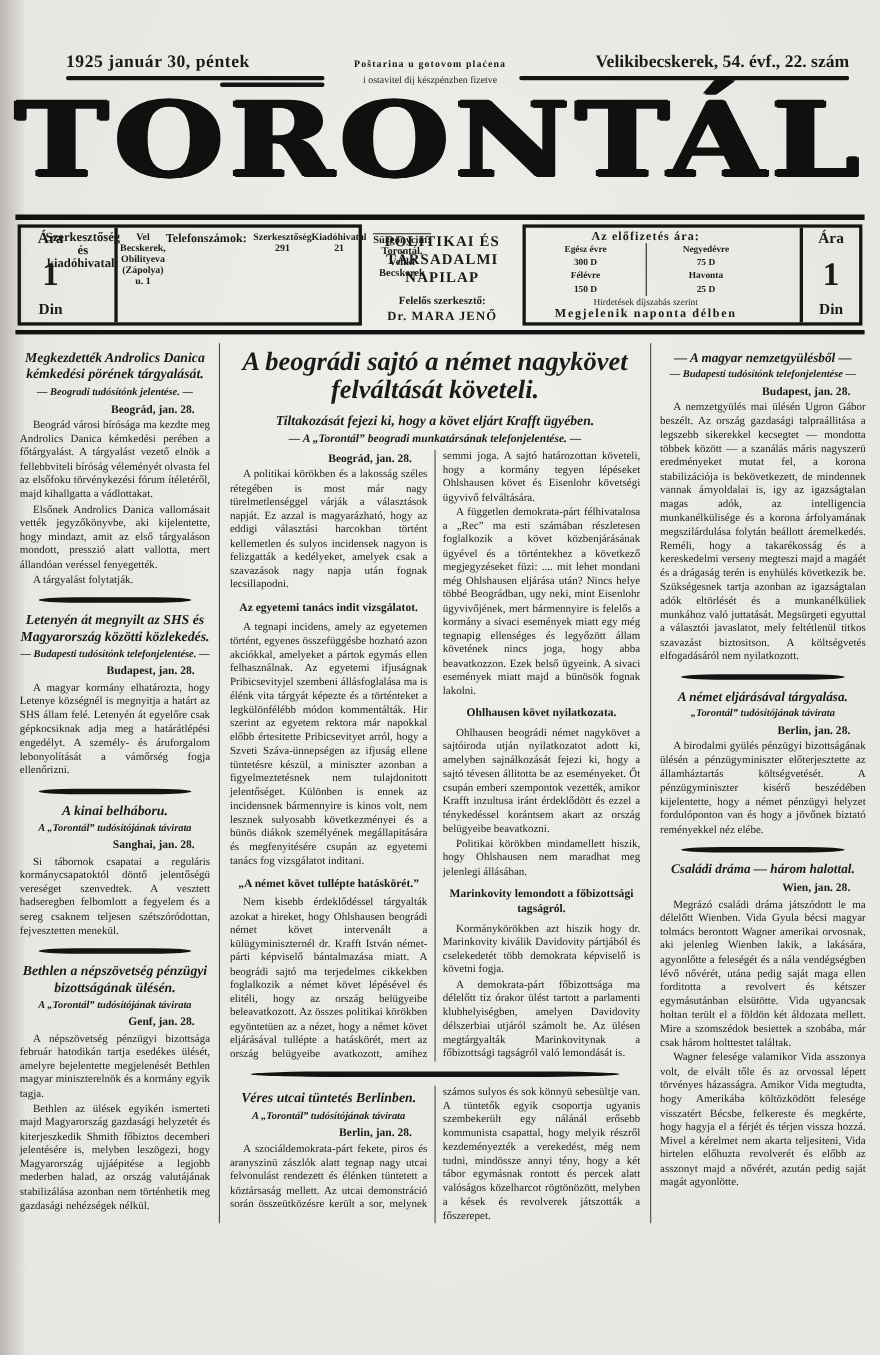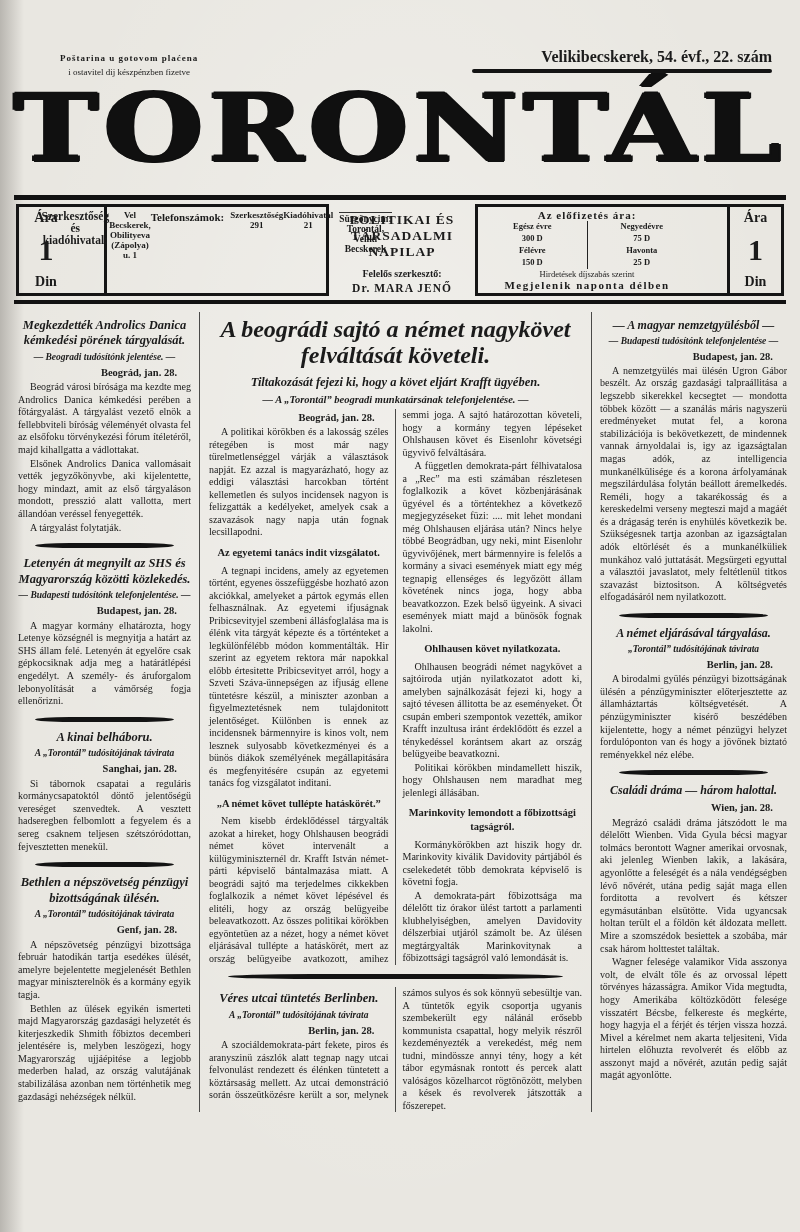--- a/index.html
+++ b/index.html
@@ -94,20 +94,25 @@
   .inhead { font-weight:bold; font-size:10.5px; text-align:center; margin:7px 0 5px; line-height:1.3; }
   .c4 .art-title { font-size:12px; }
   .c1 .art-title { font-size:12.5px; }
 </style>
 </head>
 <body>
 
 <div class="sheet">
 
   <div class="topstrip">
+    <div class="date-wrap">
+      <div class="date-line">1925 január 30, péntek</div>
+      <div class="bar b1"></div>
+      <div class="bar b2"></div>
+    </div>
     <div class="postage">
       <div class="p1">Poštarina u gotovom plaćena</div>
       <div class="p2">i ostavitel dij készpénzben fizetve</div>
     </div>
     <div class="issue-wrap">
       <div class="issue-line">Velikibecskerek, 54. évf., 22. szám</div>
       <div class="bar b3"></div>
     </div>
   </div>
 

